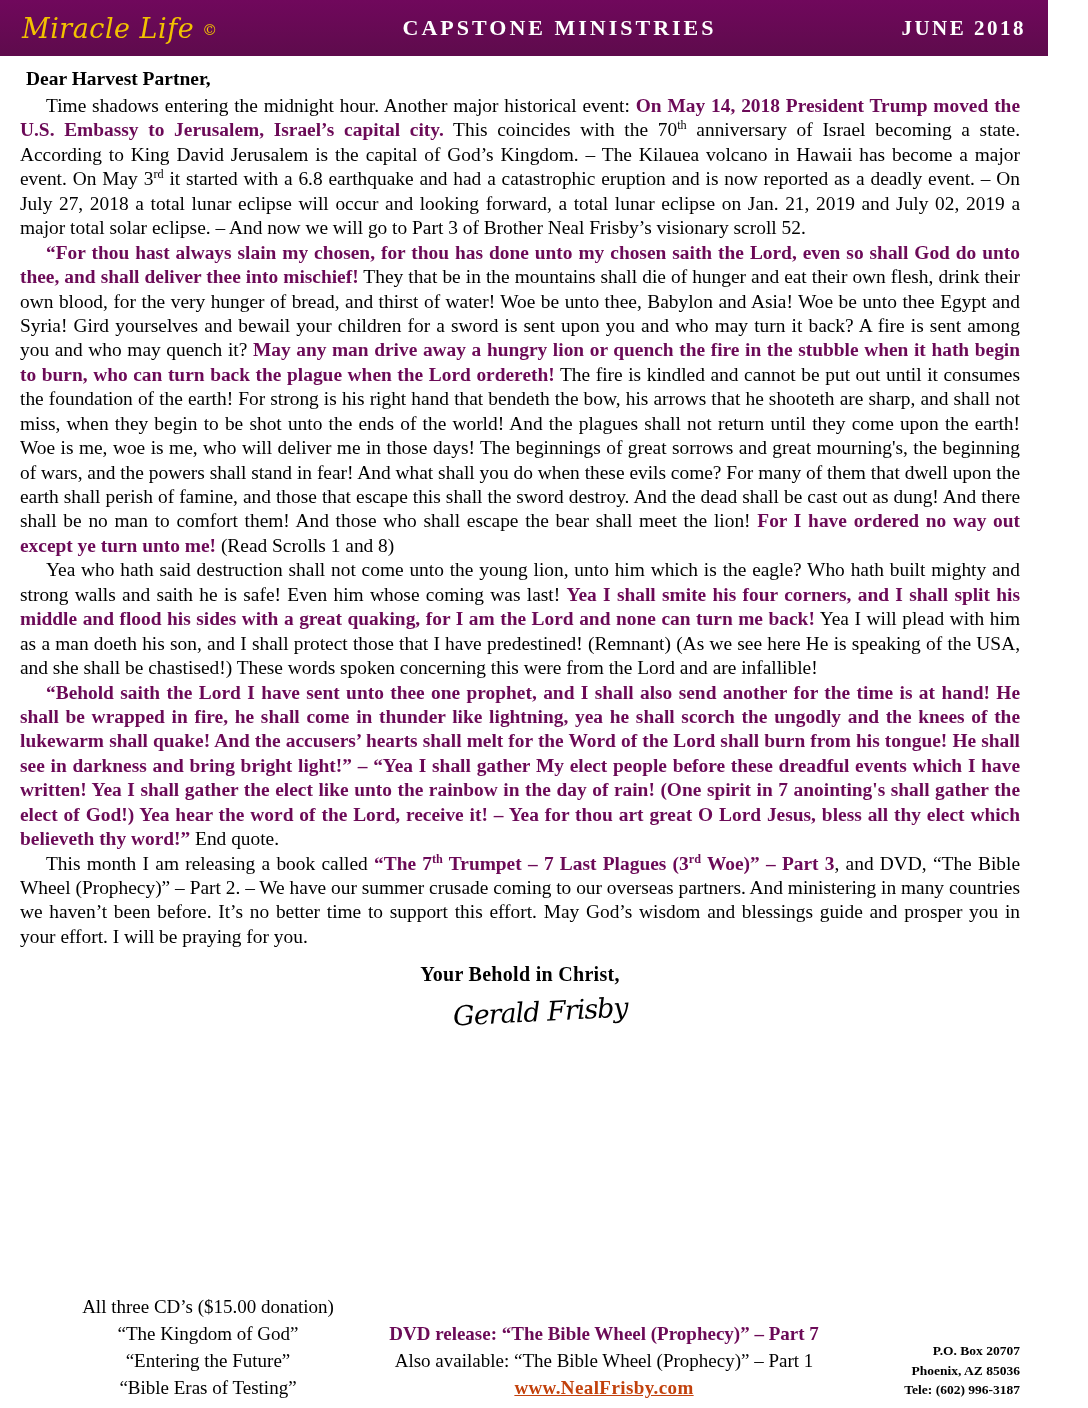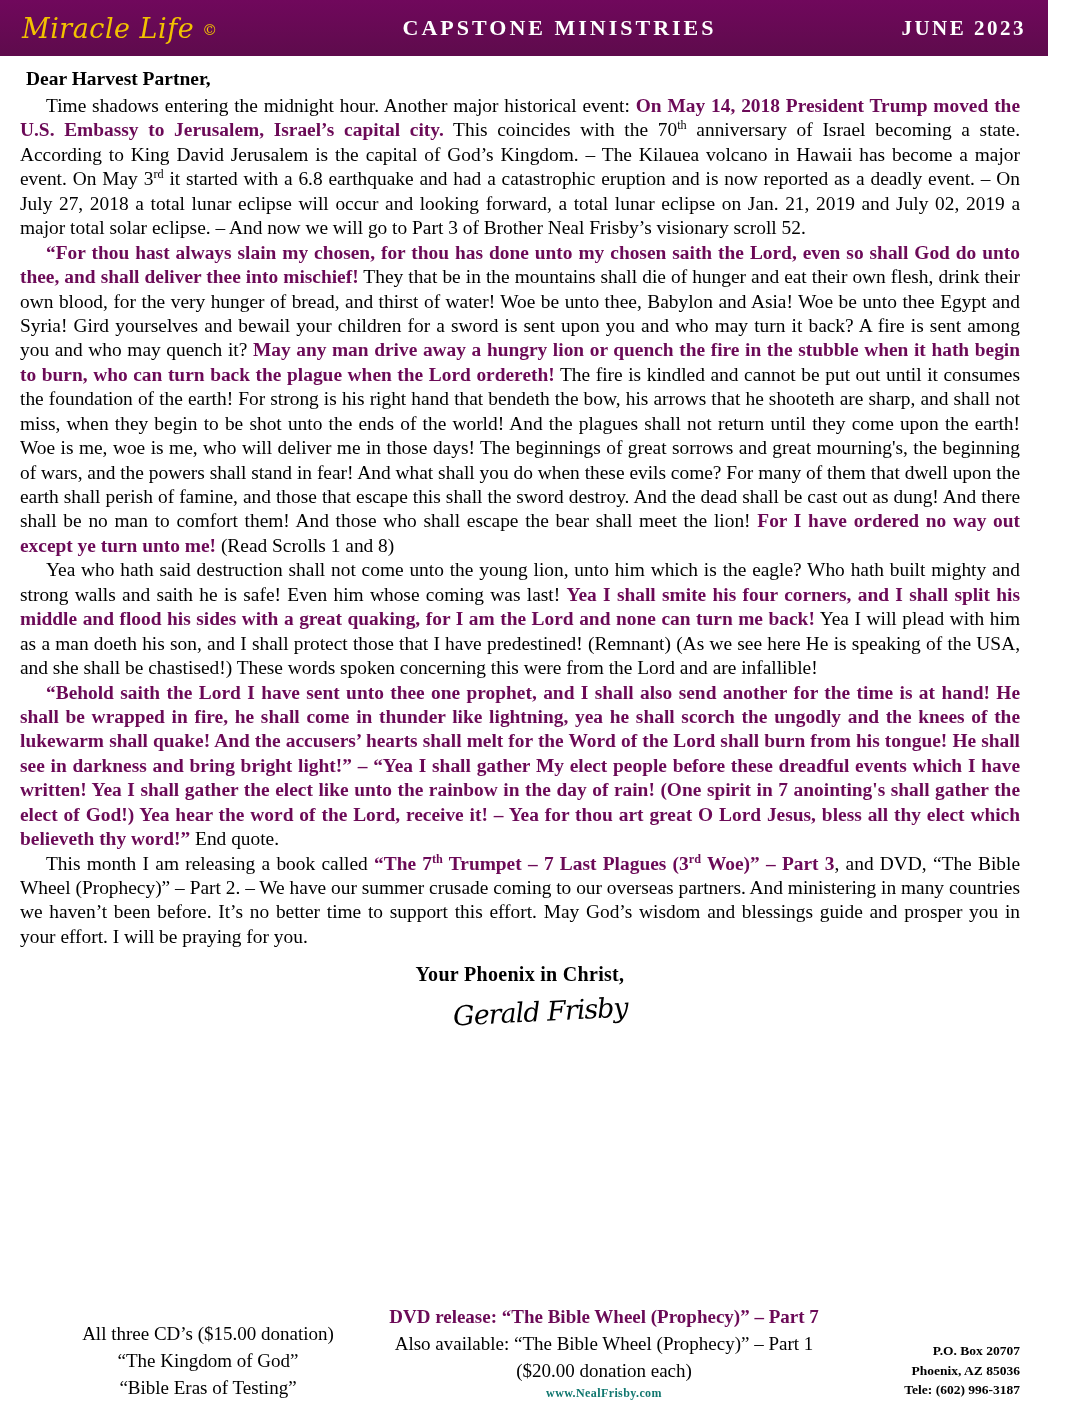--- a/index.html
+++ b/index.html
@@ -134,23 +134,24 @@
     flex: 1 1 auto;
     text-align: center;
     font-size: 19px;
     line-height: 1.42;
   }
   .footer-mid .hl {
     color: #6b0a57;
     font-weight: bold;
   }
   .footer-mid .url {
-    color: #0f766e;
-    font-weight: bold;
-    font-size: 12px;
+    color: #c2410c;
+    font-weight: bold;
+    font-size: 19px;
+    text-decoration: underline;
     letter-spacing: 0.4px;
   }
   .footer-right {
     flex: 0 0 200px;
     text-align: right;
     font-size: 13.5px;
     font-weight: bold;
     line-height: 1.45;
     padding-bottom: 2px;
   }
@@ -158,21 +159,21 @@
 </head>
 <body>
 
 <div class="page">
 
   <div class="header">
     <div class="brand">
       <span>Miracle Life</span><span class="copy">©</span>
     </div>
     <div class="header-center">CAPSTONE MINISTRIES</div>
-    <div class="header-right">JUNE 2023</div>
+    <div class="header-right">JUNE 2018</div>
   </div>
 
   <div class="content">
 
     <div class="salutation">Dear Harvest Partner,</div>
 
     <p class="body-par">
       <span>Time shadows entering the midnight hour. Another major historical event: </span><span class="pur">On May 14, 2018 President Trump moved the U.S. Embassy to Jerusalem, Israel’s capital city.</span><span> This coincides with the 70</span><sup>th</sup><span> anniversary of Israel becoming a state. According to King David Jerusalem is the capital of God’s Kingdom. – The Kilauea volcano in Hawaii has become a major event. On May 3</span><sup>rd</sup><span> it started with a 6.8 earthquake and had a catastrophic eruption and is now reported as a deadly event. – On July 27, 2018 a total lunar eclipse will occur and looking forward, a total lunar eclipse on Jan. 21, 2019 and July 02, 2019 a major total solar eclipse. – And now we will go to Part 3 of Brother Neal Frisby’s visionary scroll 52.</span>
     </p>
 
@@ -186,36 +187,36 @@
 
     <p class="body-par">
       <span class="pur">“Behold saith the Lord I have sent unto thee one prophet, and I shall also send another for the time is at hand! He shall be wrapped in fire, he shall come in thunder like lightning, yea he shall scorch the ungodly and the knees of the lukewarm shall quake! And the accusers’ hearts shall melt for the Word of the Lord shall burn from his tongue! He shall see in darkness and bring bright light!” – “Yea I shall gather My elect people before these dreadful events which I have written! Yea I shall gather the elect like unto the rainbow in the day of rain! (One spirit in 7 anointing's shall gather the elect of God!) Yea hear the word of the Lord, receive it! – Yea for thou art great O Lord Jesus, bless all thy elect which believeth thy word!”</span><span> End quote.</span>
     </p>
 
     <p class="body-par">
       <span>This month I am releasing a book called </span><span class="pur"><span>“The 7</span><sup>th</sup><span> Trumpet – 7 Last Plagues (3</span><sup>rd</sup><span> Woe)” – Part 3</span></span><span>, and DVD, “The Bible Wheel (Prophecy)” – Part 2. – We have our summer crusade coming to our overseas partners. And ministering in many countries we haven’t been before.  It’s no better time to support this effort. May God’s wisdom and blessings guide and prosper you in your effort. I will be praying for you.</span>
     </p>
 
     <div class="sig-wrap">
-      <div class="sig-line">Your Phoenix in Christ,</div>
+      <div class="sig-line">Your Behold in Christ,</div>
       <div class="signature">Gerald Frisby</div>
     </div>
 
   </div>
 
   <div class="footer">
     <div class="footer-left">
       <div>All three CD’s ($15.00 donation)</div>
       <div>“The Kingdom of God”</div>
+      <div>“Entering the Future”</div>
       <div>“Bible Eras of Testing”</div>
     </div>
     <div class="footer-mid">
       <div class="hl">DVD release: “The Bible Wheel (Prophecy)” – Part 7</div>
       <div>Also available: “The Bible Wheel (Prophecy)” – Part 1</div>
-      <div>($20.00 donation each)</div>
       <div class="url">www.NealFrisby.com</div>
     </div>
     <div class="footer-right">
       <div>P.O. Box 20707</div>
       <div>Phoenix, AZ 85036</div>
       <div>Tele: (602) 996-3187</div>
     </div>
   </div>
 
 </div>

